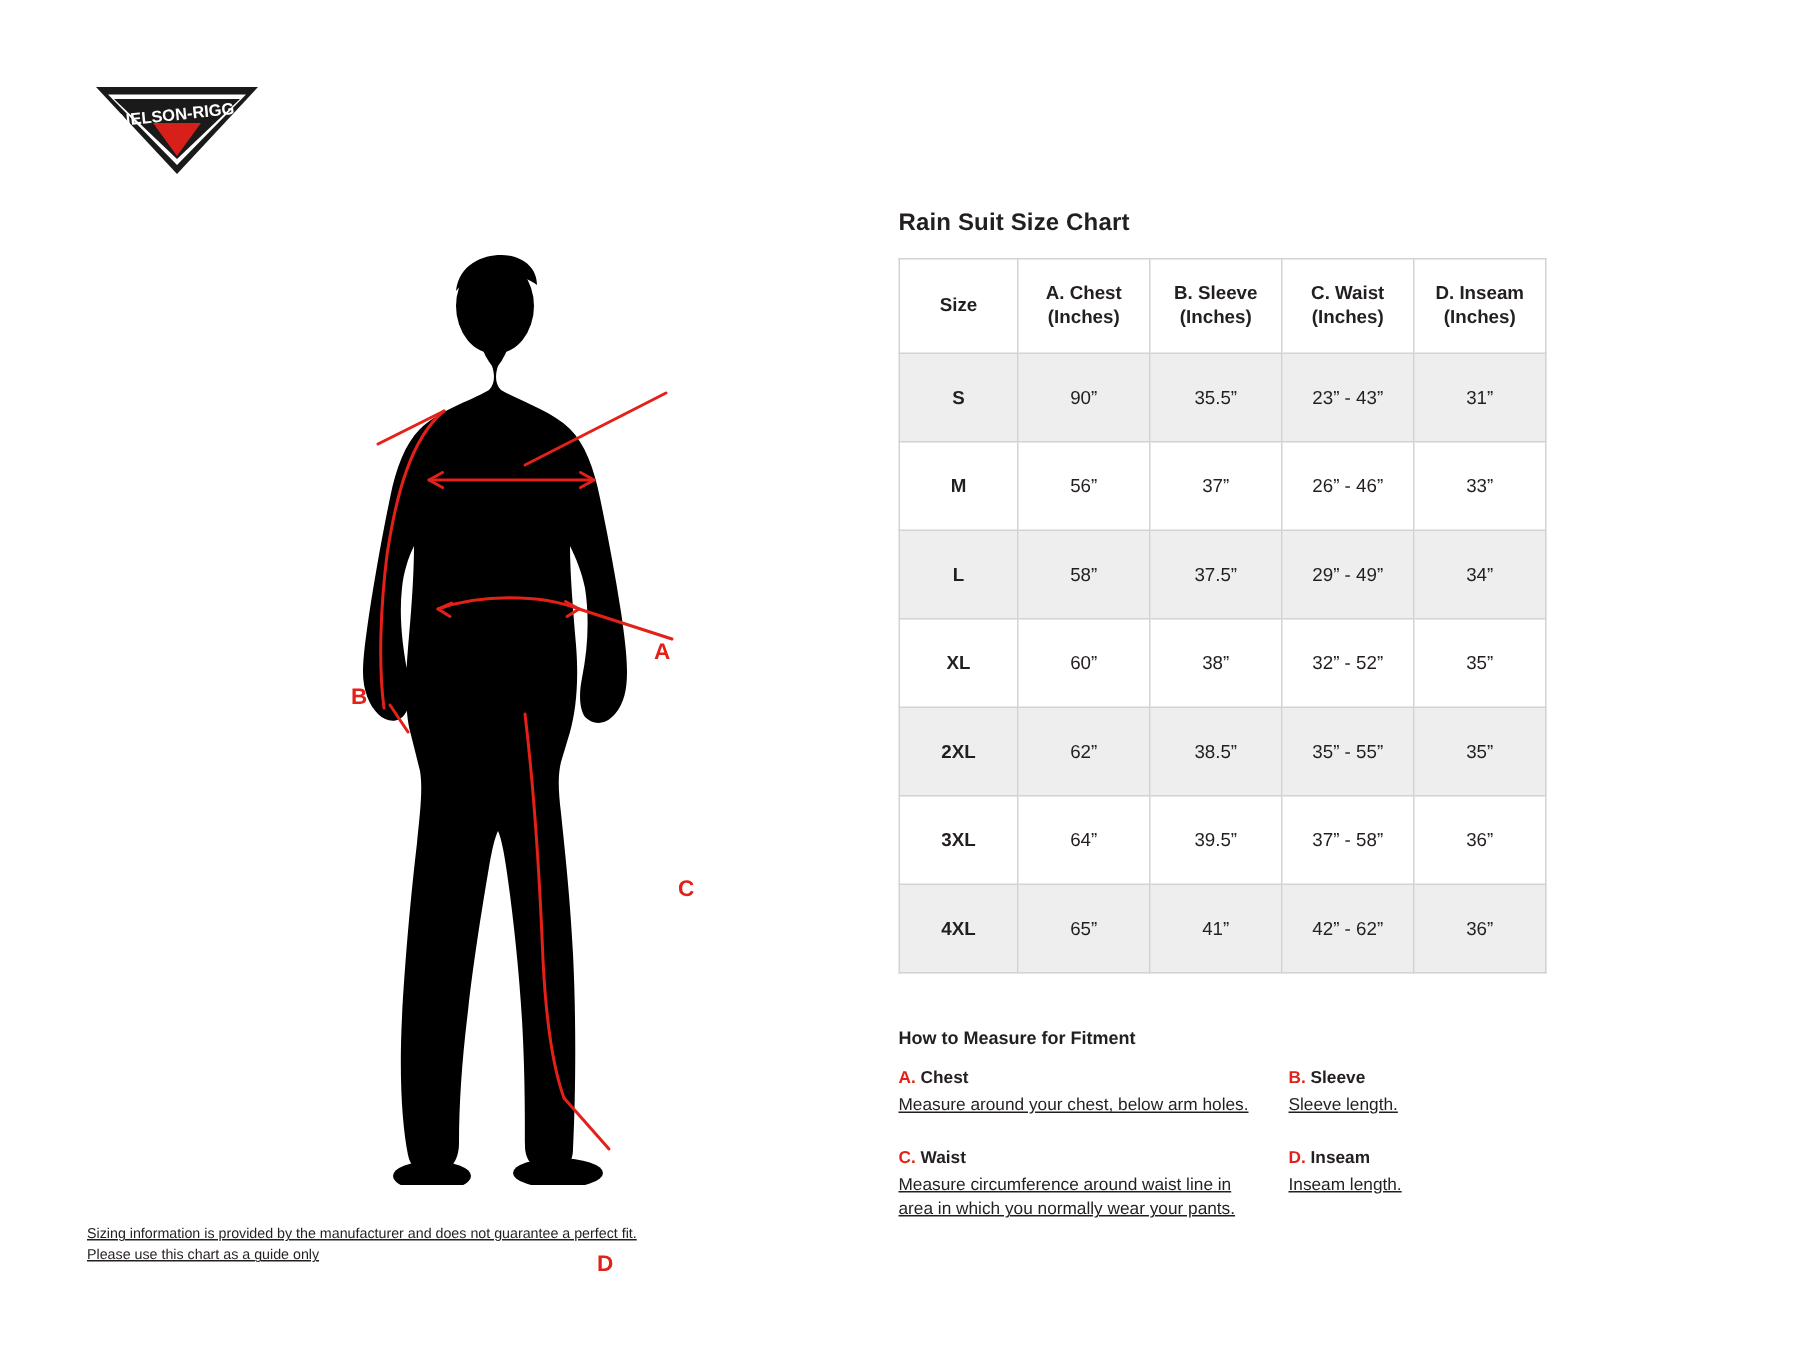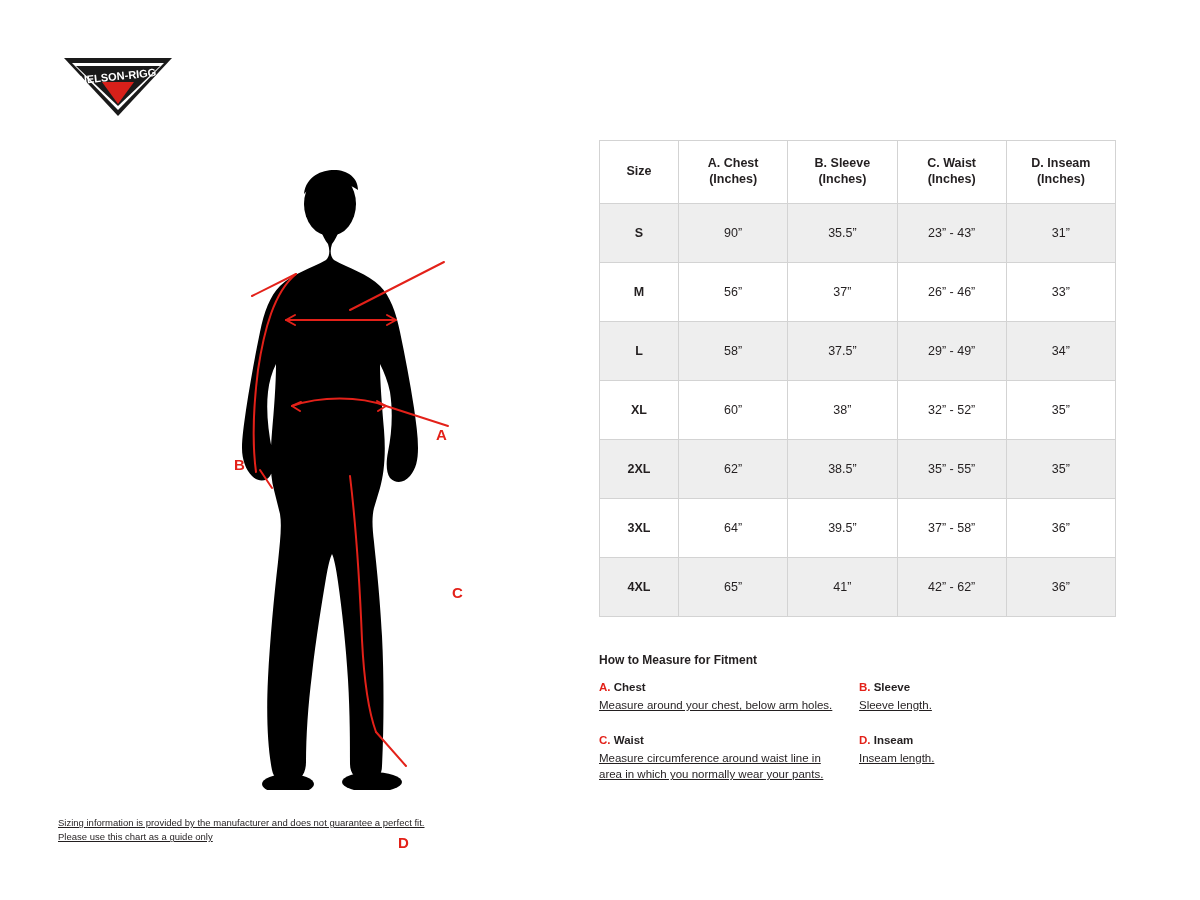--- a/index.html
+++ b/index.html
@@ -57,21 +57,21 @@
   .section-title {
     font-size: 16px;
     font-weight: bold;
     color: #231f20;
     margin: 0 0 14px 0;
     letter-spacing: 0.1px;
   }
 
   table#size-table {
     border-collapse: collapse;
-    width: 517px;
+    width: 432px;
     table-layout: fixed;
   }
   table#size-table th,
   table#size-table td {
     border: 1px solid #d3d3d3;
     text-align: center;
     font-size: 12.5px;
     color: #231f20;
     height: 54px;
     padding: 2px 4px;
@@ -224,20 +224,21 @@
   </svg>
 
   <span class="callout-label" id="lbl-a">A</span>
   <span class="callout-label" id="lbl-b">B</span>
   <span class="callout-label" id="lbl-c">C</span>
   <span class="callout-label" id="lbl-d">D</span>
 </div>
 
 <div id="right-col">
 
+  <h2 class="section-title">Rain Suit Size Chart</h2>
 
   <table id="size-table">
     <thead>
       <tr>
         <th>
           <div>Size</div>
         </th>
         <th>
           <div>A. Chest</div>
           <div>(Inches)</div>

